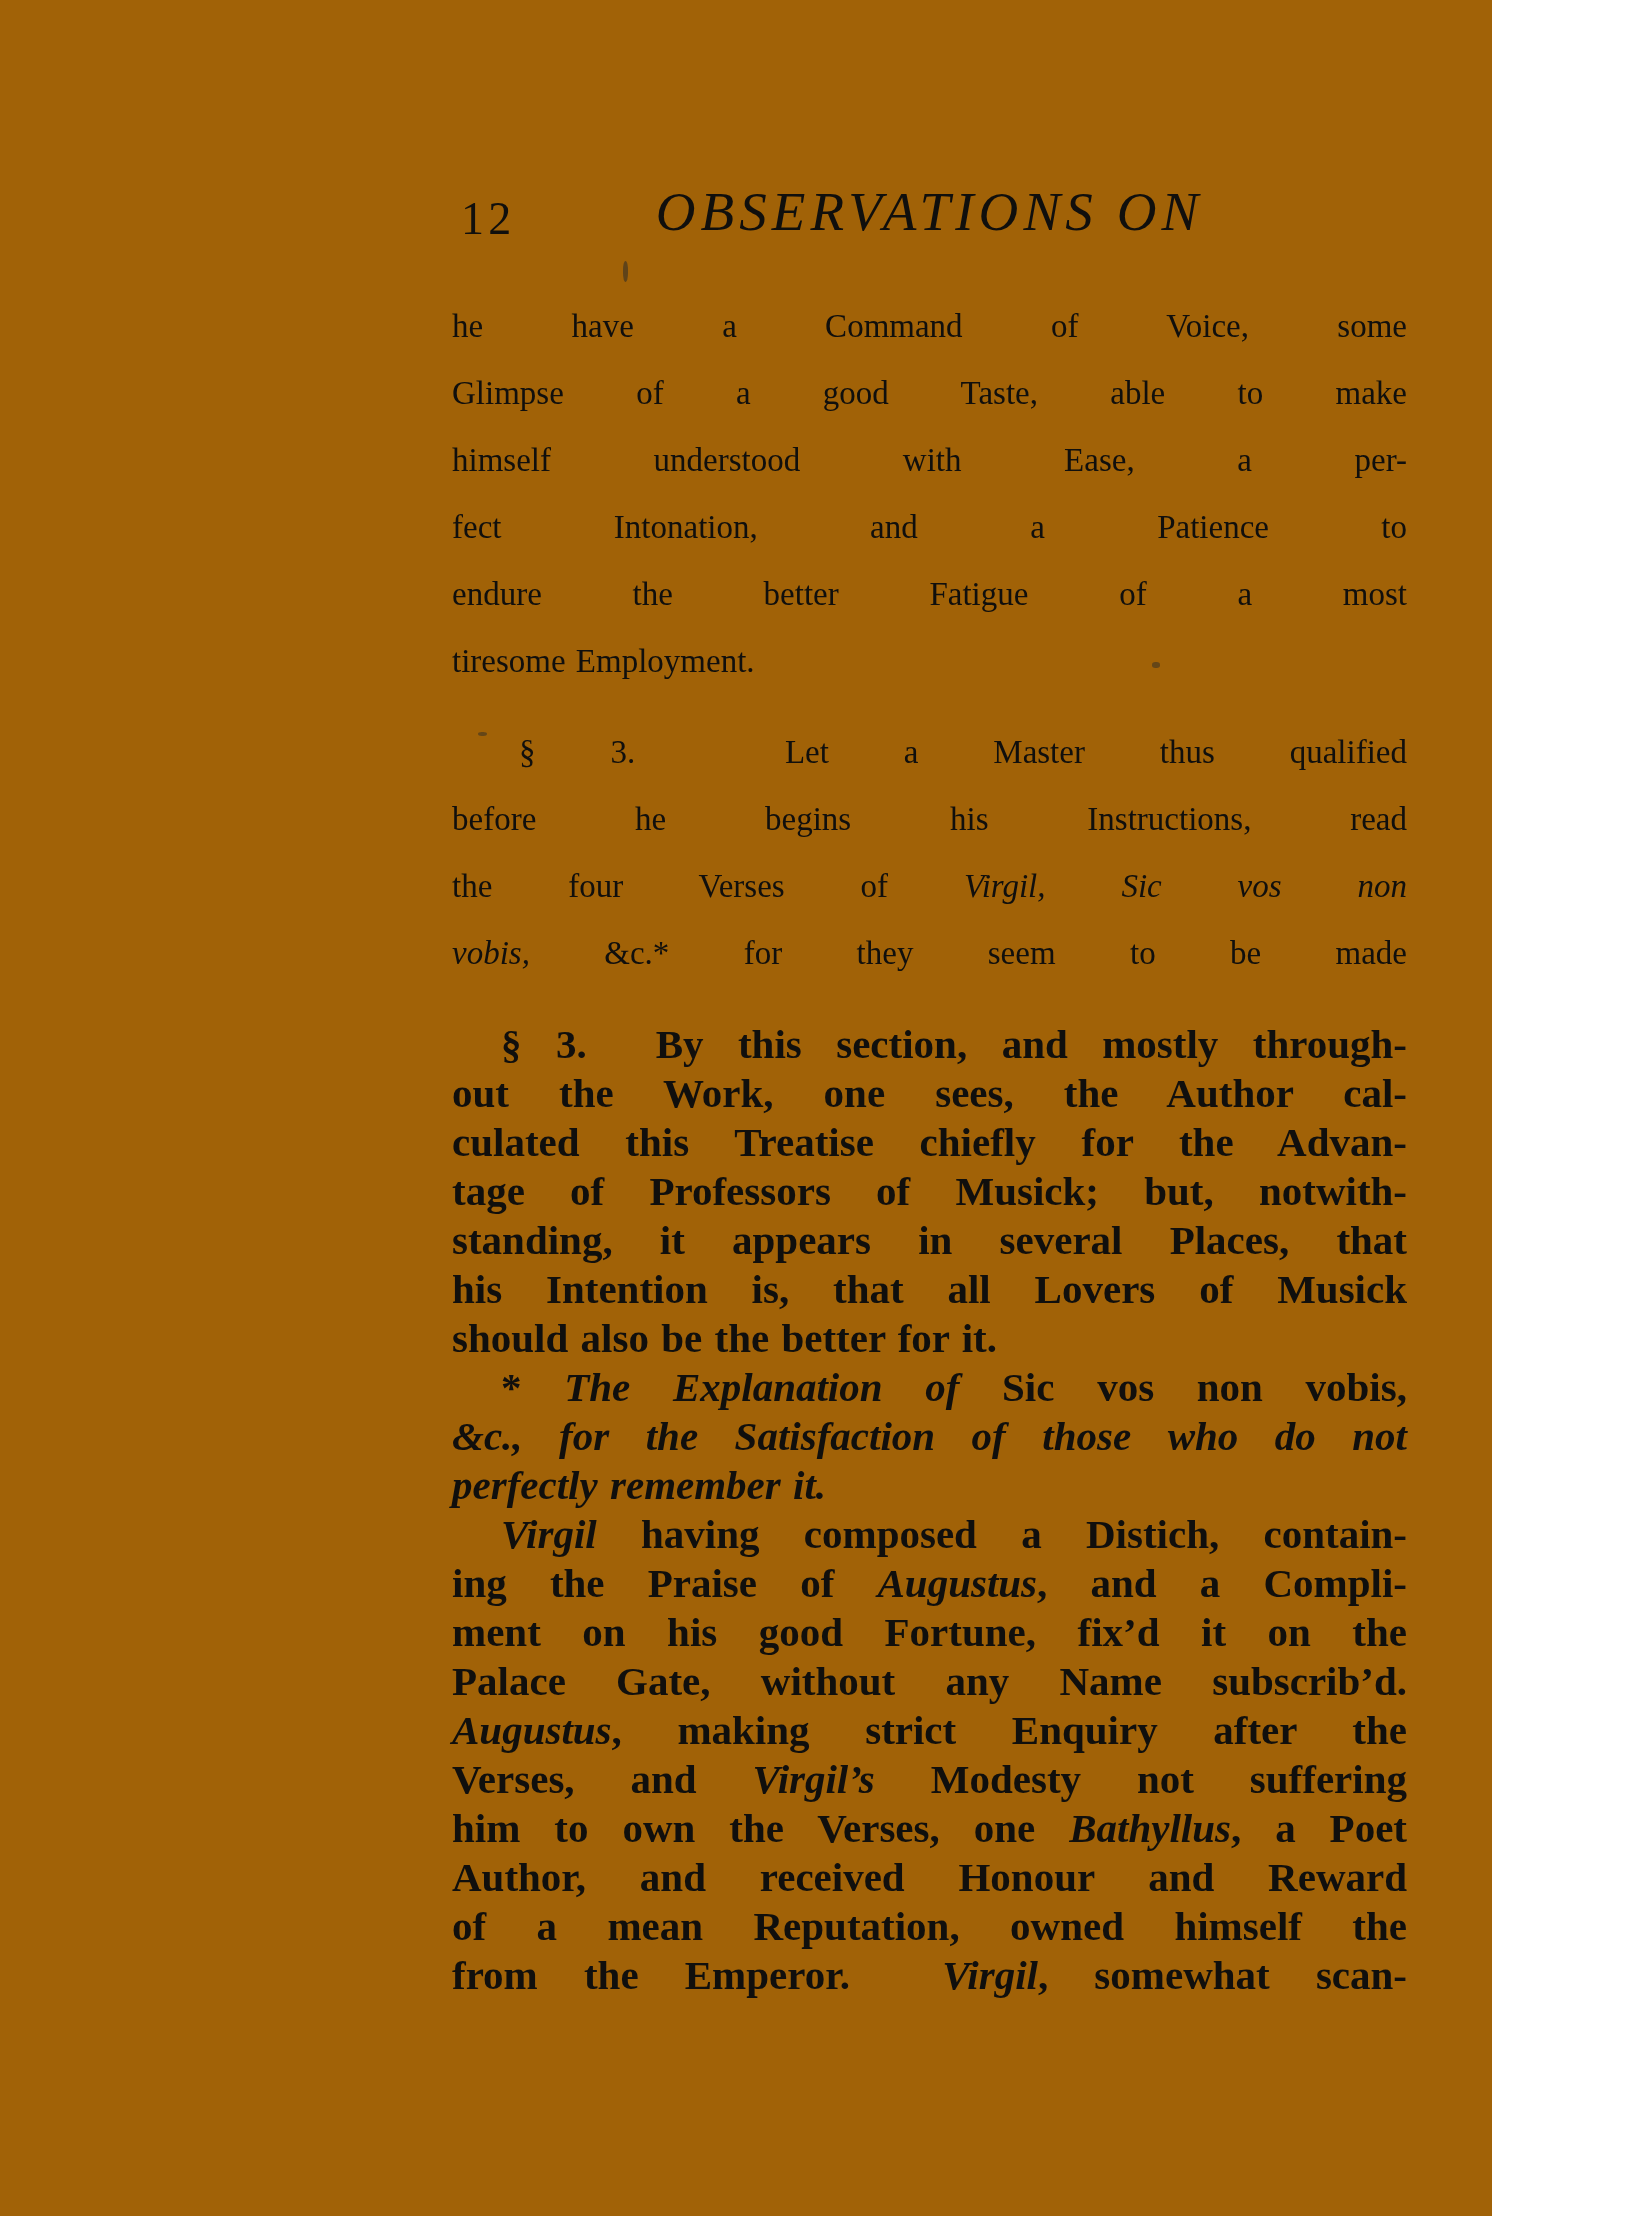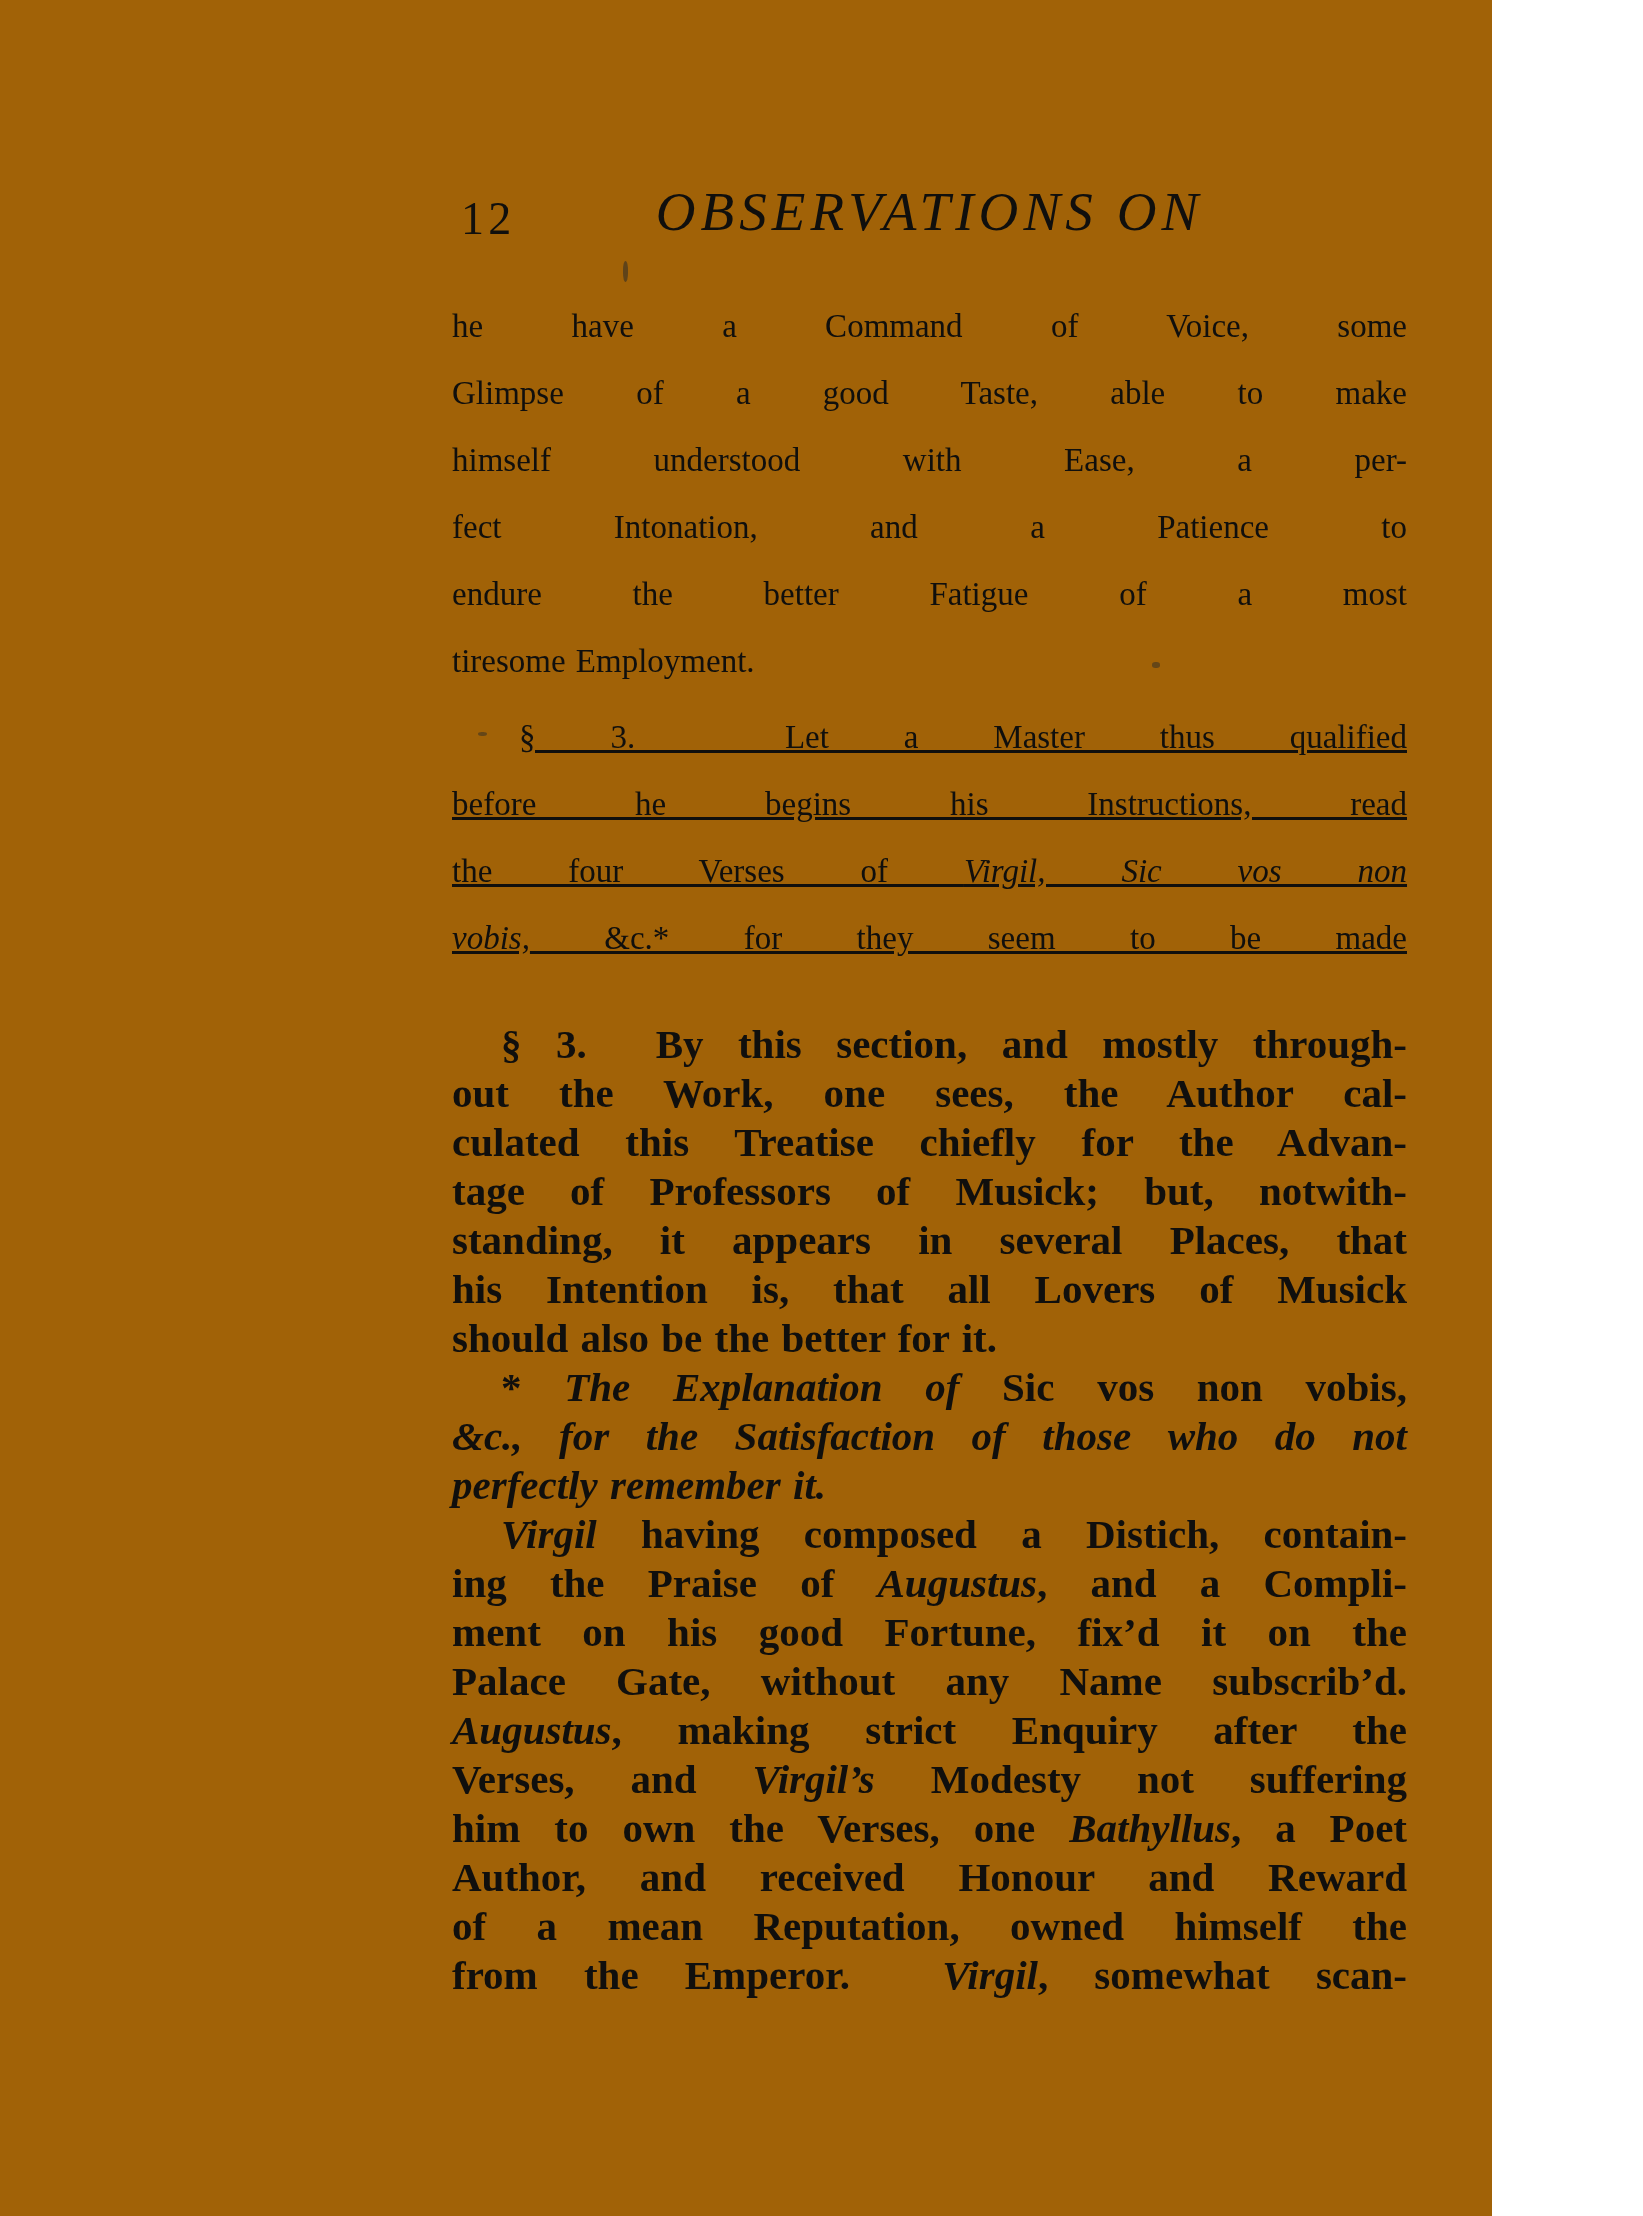--- a/index.html
+++ b/index.html
@@ -43,21 +43,21 @@
   .body-text {
     position: absolute;
     left: 452px;
     top: 293px;
     width: 955px;
     font-size: 33px;
     line-height: 67px;
     word-spacing: 0.06em;
   }
   .body-text .para.indent .line:first-child { text-indent: 67px; }
-  .body-text .para + .para { margin-top: 9px; text-decoration: underline; }
+  .body-text .para + .para { margin-top: 24px; }
 
   
   .footnote-section {
     position: absolute;
     left: 452px;
     top: 1020px;
     width: 955px;
     font-size: 41px;
     line-height: 49px;
     font-weight: 700;

